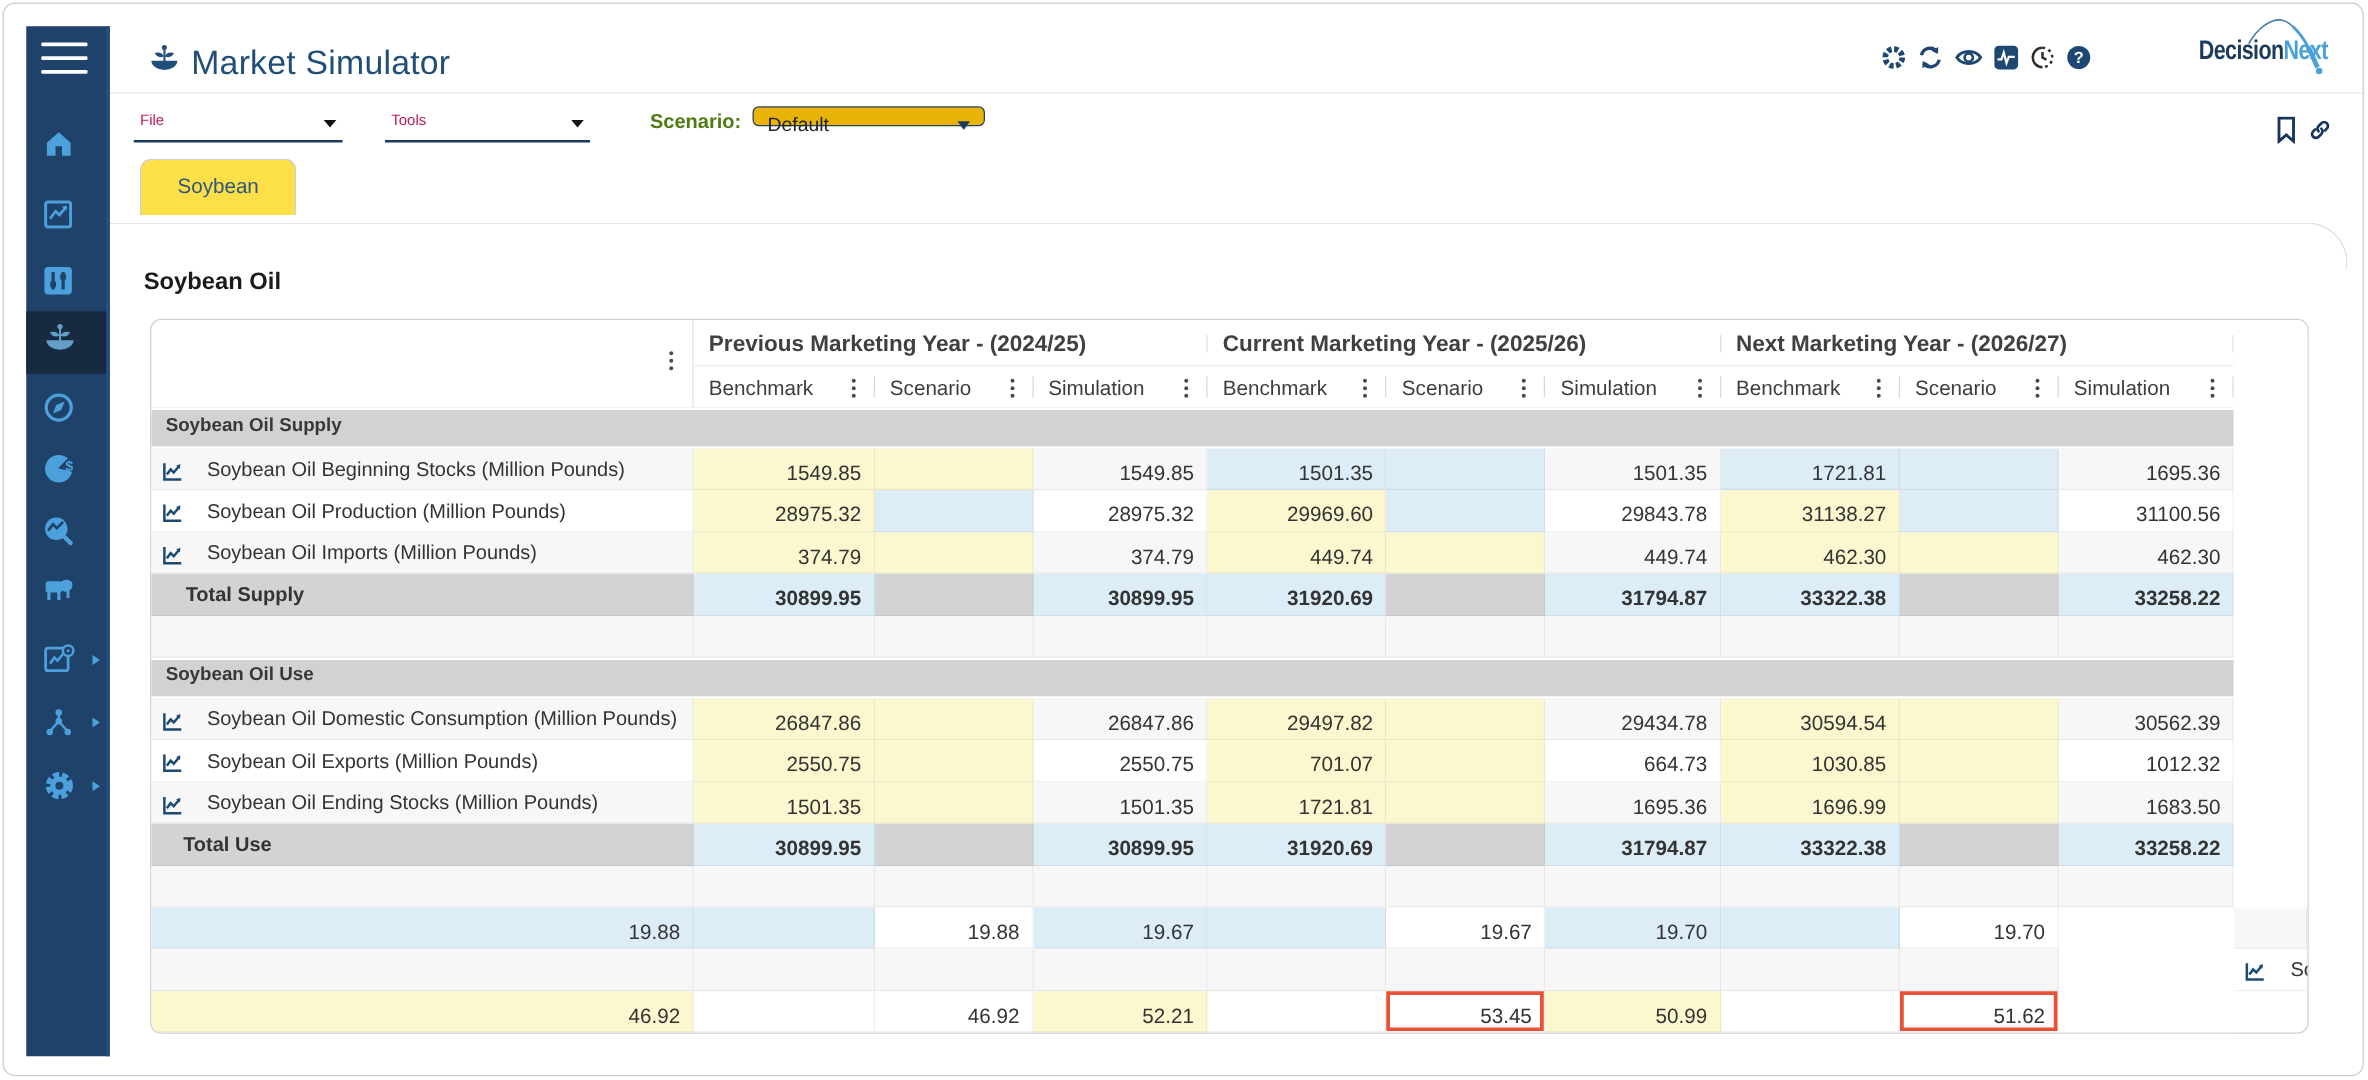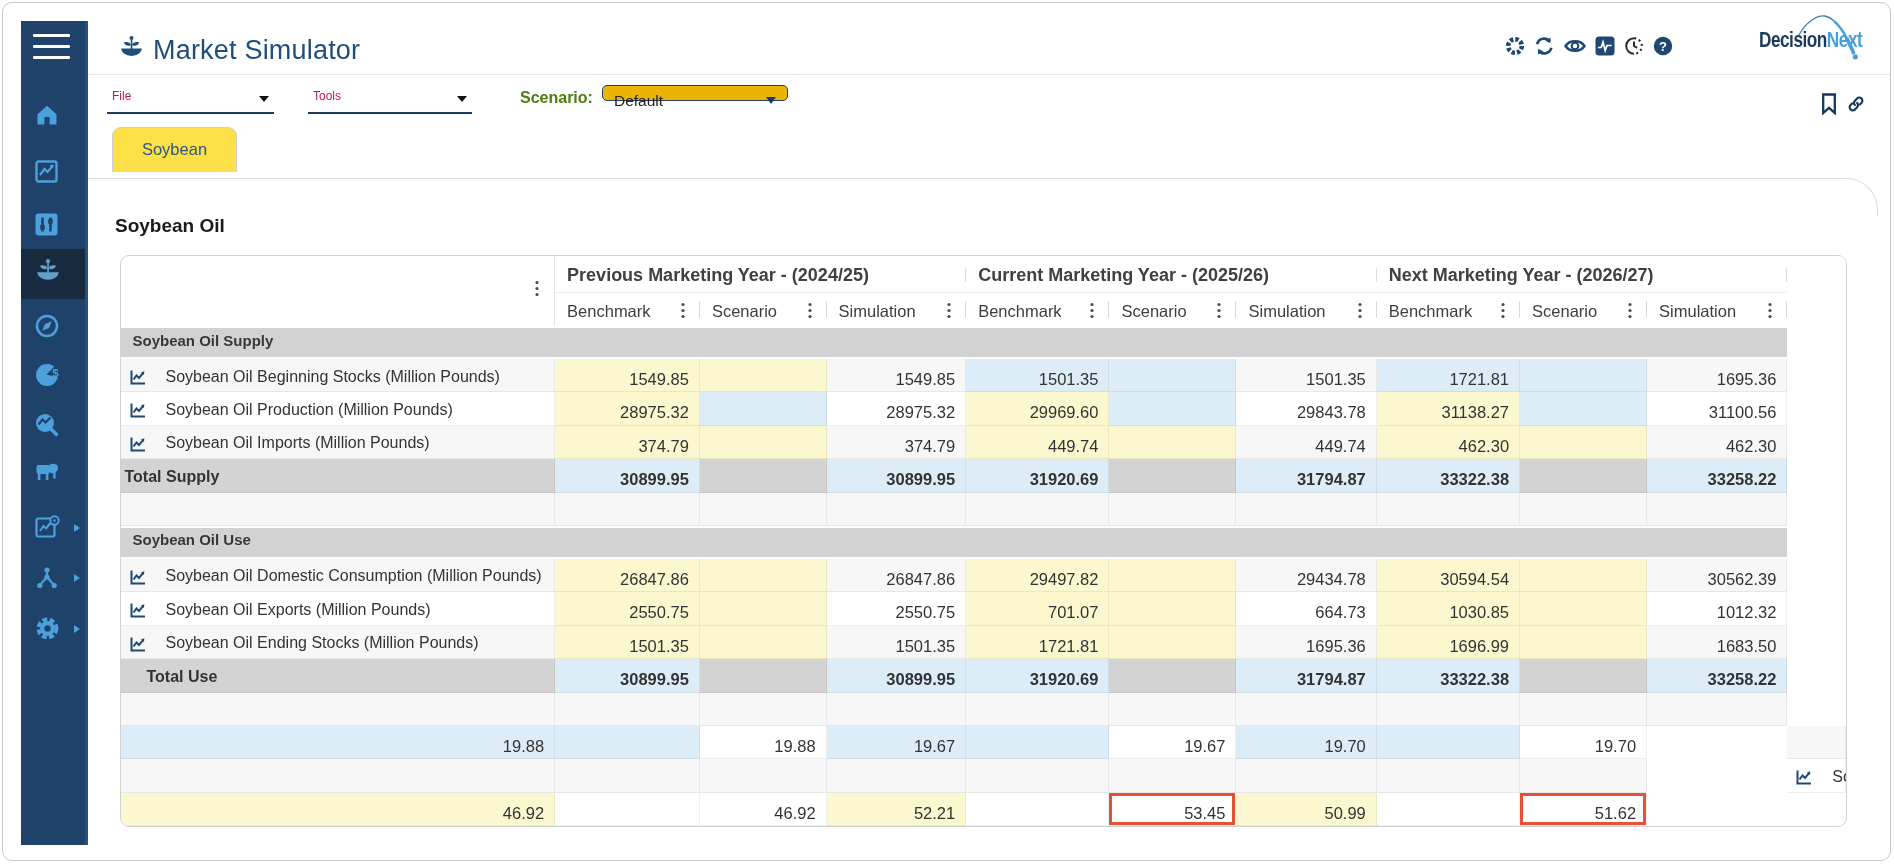--- a/index.html
+++ b/index.html
@@ -346,21 +346,21 @@
       <div class="c bY num">374.79</div>
       <div class="c bY num"></div>
       <div class="c bG num">374.79</div>
       <div class="c bY num">449.74</div>
       <div class="c bY num"></div>
       <div class="c bG num">449.74</div>
       <div class="c bY num">462.30</div>
       <div class="c bY num"></div>
       <div class="c bG num">462.30</div>
       <div class="c sp"></div>
-      <div class="c bD lab bold" style="padding-left:4px">Total Supply</div>
+      <div class="c bD lab bold" style="padding-left:28px">Total Supply</div>
       <div class="c bB num bold">30899.95</div>
       <div class="c bD num bold"></div>
       <div class="c bB num bold">30899.95</div>
       <div class="c bB num bold">31920.69</div>
       <div class="c bD num bold"></div>
       <div class="c bB num bold">31794.87</div>
       <div class="c bB num bold">33322.38</div>
       <div class="c bD num bold"></div>
       <div class="c bB num bold">33258.22</div>
       <div class="c sp"></div>

